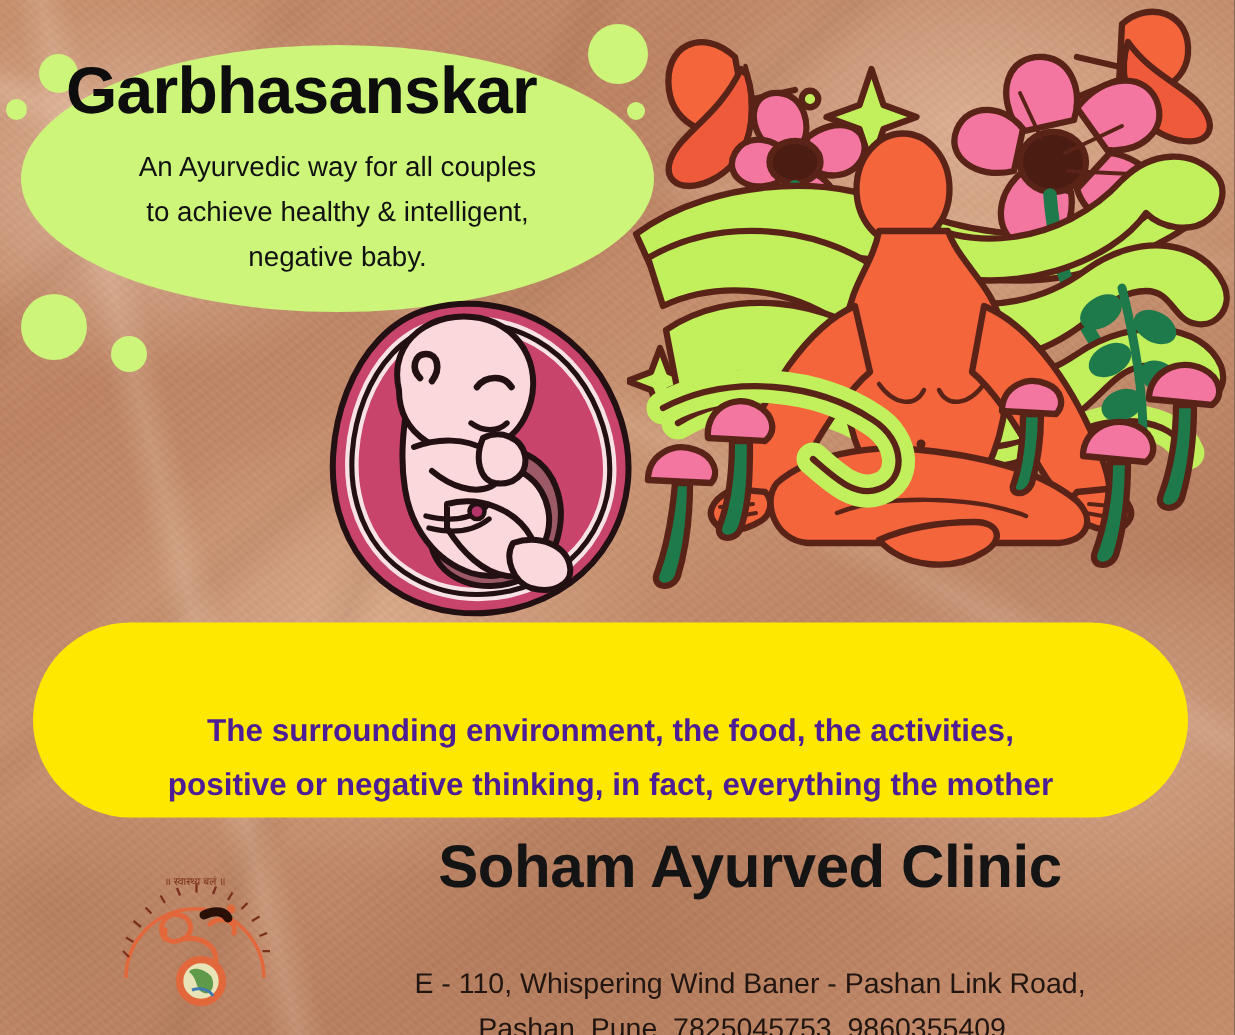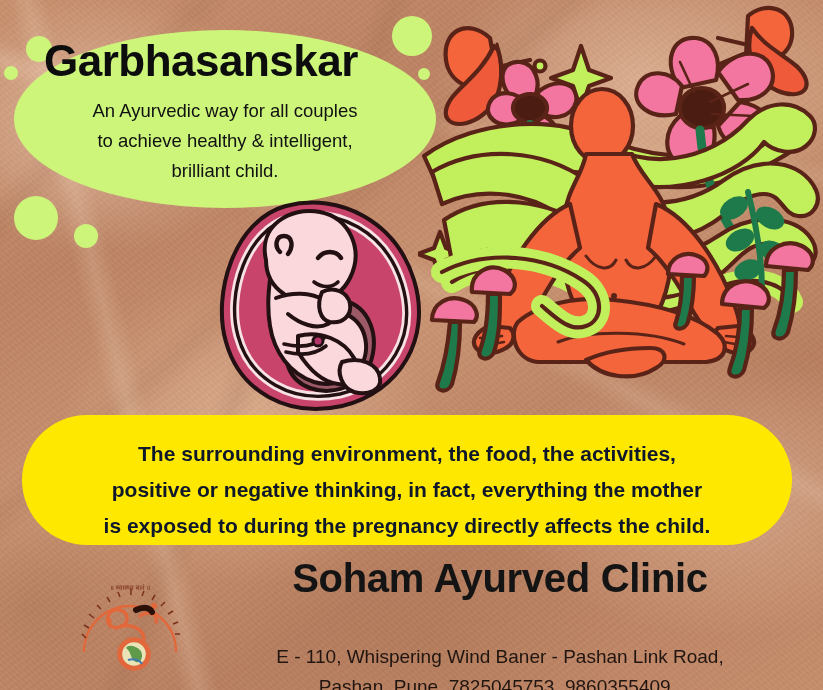--- a/index.html
+++ b/index.html
@@ -91,30 +91,30 @@
 
   
   #yellow-banner {
     left: 22px; top: 415px;
     width: 770px; height: 130px;
     background: #ffe800;
     border-radius: 66px;
   }
   #banner-text {
     position: absolute;
-    left: 22px; top: 436px;
+    left: 22px; top: 418px;
     width: 770px; height: 124px;
     display: flex;
     flex-direction: column;
     align-items: center;
-    justify-content: flex-start;
+    justify-content: flex-end;
     text-align: center;
     font-size: 21px;
     font-weight: bold;
-    color: #0f172a;
+    color: #4c1d95;
     line-height: 1.72;
   }
 
   
   #clinic-name {
     position: absolute;
     left: 200px; top: 556px;
     width: 600px;
     text-align: center;
     font-size: 40px;
@@ -283,21 +283,21 @@
   <div class="bubble" id="bubble-b"></div>
   <div class="bubble" id="bubble-c"></div>
   <div class="bubble" id="bubble-d"></div>
   <div class="bubble" id="bubble-e"></div>
   <div class="bubble" id="bubble-f"></div>
 
   <div id="title-text">Garbhasanskar</div>
   <div id="subtitle-text">
     <div>An Ayurvedic way for all couples</div>
     <div>to achieve healthy &amp; intelligent,</div>
-    <div>brilliant child.</div>
+    <div>negative baby.</div>
   </div>
 
   <svg class="layer" style="left:214px; top:196px;" width="216" height="222" viewBox="0 0 216 222">
     <g stroke="#231013" stroke-width="4" stroke-linejoin="round" stroke-linecap="round">
 
       <path d="M72 10 C 126 -4, 182 26, 200 84 C 218 142, 186 196, 128 210
                C 74 222, 26 196, 12 146 C -2 98, 20 24, 72 10 Z" fill="#c8446b"></path>
 
       <path d="M76 22 C 124 10, 172 36, 188 88 C 204 140, 176 186, 126 198
                C 78 208, 36 184, 24 140 C 12 98, 32 34, 76 22 Z" fill="none" stroke="#f8e2e6" stroke-width="9"></path>
@@ -335,21 +335,20 @@
       <path d="M70 148 C 86 152, 100 150, 110 142" fill="none" stroke-width="3.6"></path>
       <path d="M72 156 C 88 160, 102 158, 112 150" fill="none" stroke-width="3.6"></path>
       <circle cx="104" cy="145" r="5" fill="#b3356a" stroke-width="3"></circle>
     </g>
   </svg>
 
   <div class="layer" id="yellow-banner"></div>
   <div id="banner-text">
     <div>The surrounding environment, the food, the activities,</div>
     <div>positive or negative thinking, in fact, everything the mother</div>
-    <div>is exposed to during the pregnancy directly affects the child.</div>
   </div>
 
   <svg class="layer" id="clinic-logo" viewBox="0 0 112 104">
     <g>
 
       <path d="M10 76 A 46 46 0 1 1 102 76" fill="none" stroke="#e2683c" stroke-width="2.4"></path>
 
       <g fill="#7a2f1c">
         <text x="56" y="14" font-size="7" text-anchor="middle" font-family="'Liberation Sans', sans-serif">॥ स्वास्थ्य बलं ॥</text>
       </g>

